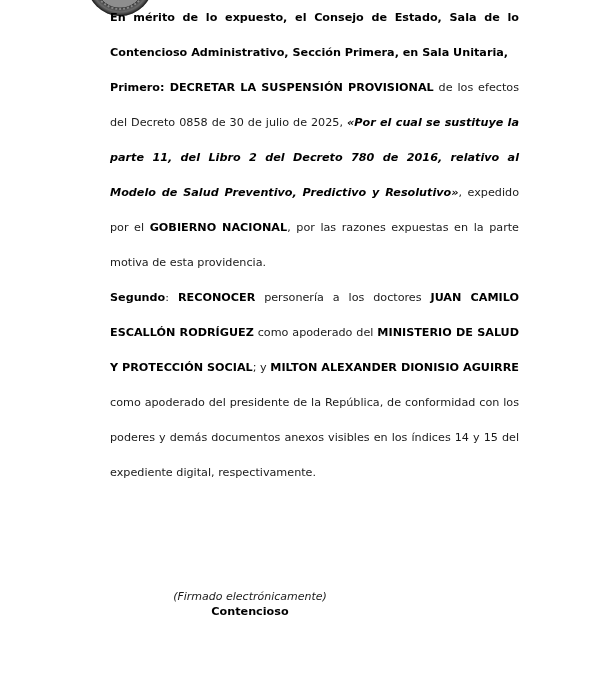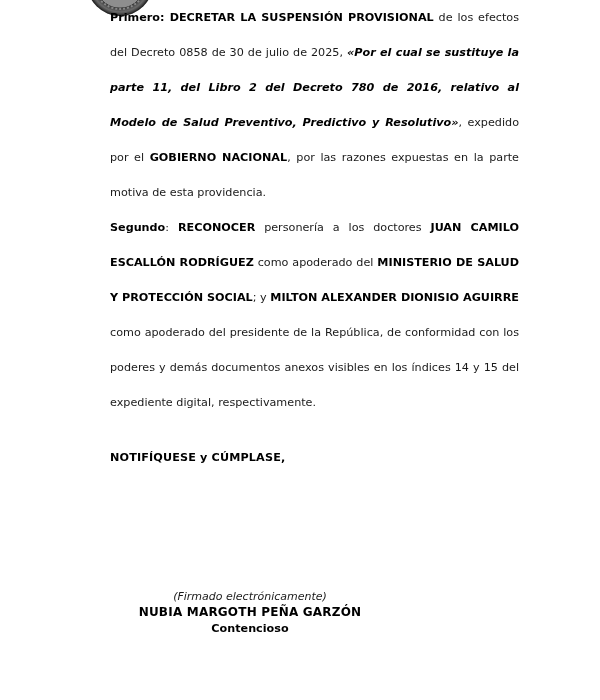--- a/index.html
+++ b/index.html
@@ -143,33 +143,32 @@
 </head>
 <body>
 
 <div id="header-band">
   <div id="seal"></div>
   <div id="header-faint-text"></div>
 </div>
 
 <div id="doc">
 
+  <p class="para sp-0">
+    <b>En mérito de lo expuesto, el Consejo de Estado, Sala de lo Contencioso Administrativo, Sección Primera, en Sala Unitaria,</b>
+  </p>
 
 
   <p class="para sp-1">
     <b>Primero: </b><b>DECRETAR LA SUSPENSIÓN PROVISIONAL</b><span> de los efectos del Decreto 0858 de 30 de julio de 2025, </span><i class="bi">«Por el cual se sustituye la parte 11, del Libro 2 del Decreto 780 de 2016, relativo al Modelo de Salud Preventivo, Predictivo y Resolutivo»</i><span>, expedido por el </span><b>GOBIERNO NACIONAL</b><span>, por las razones expuestas en la parte motiva de esta providencia.</span>
   </p>
 
   <p class="para sp-2">
     <b>Segundo</b><span>: </span><b>RECONOCER</b><span> personería a los doctores </span><b>JUAN CAMILO ESCALLÓN RODRÍGUEZ</b><span> como apoderado del </span><b>MINISTERIO DE SALUD Y PROTECCIÓN SOCIAL</b><span>; y </span><b>MILTON ALEXANDER DIONISIO AGUIRRE</b><span> como apoderado del presidente de la República, de conformidad con los poderes y demás documentos anexos visibles en los índices 14 y 15 del expediente digital, respectivamente.</span>
   </p>
 
-  <p id="notifiquese">
-    <span class="lw">NOTIFÍQUESE</span><span> y </span><span class="lw">CÚMPLASE,</span>
-  </p>
 
 </div>
 
 <div id="signature">
   <div id="sig-firmado">(Firmado electrónicamente)</div>
-  <div id="sig-name">NUBIA MARGOTH PEÑA GARZÓN</div>
   <div id="sig-role">Contencioso</div>
 </div>
 
 </body></html>

